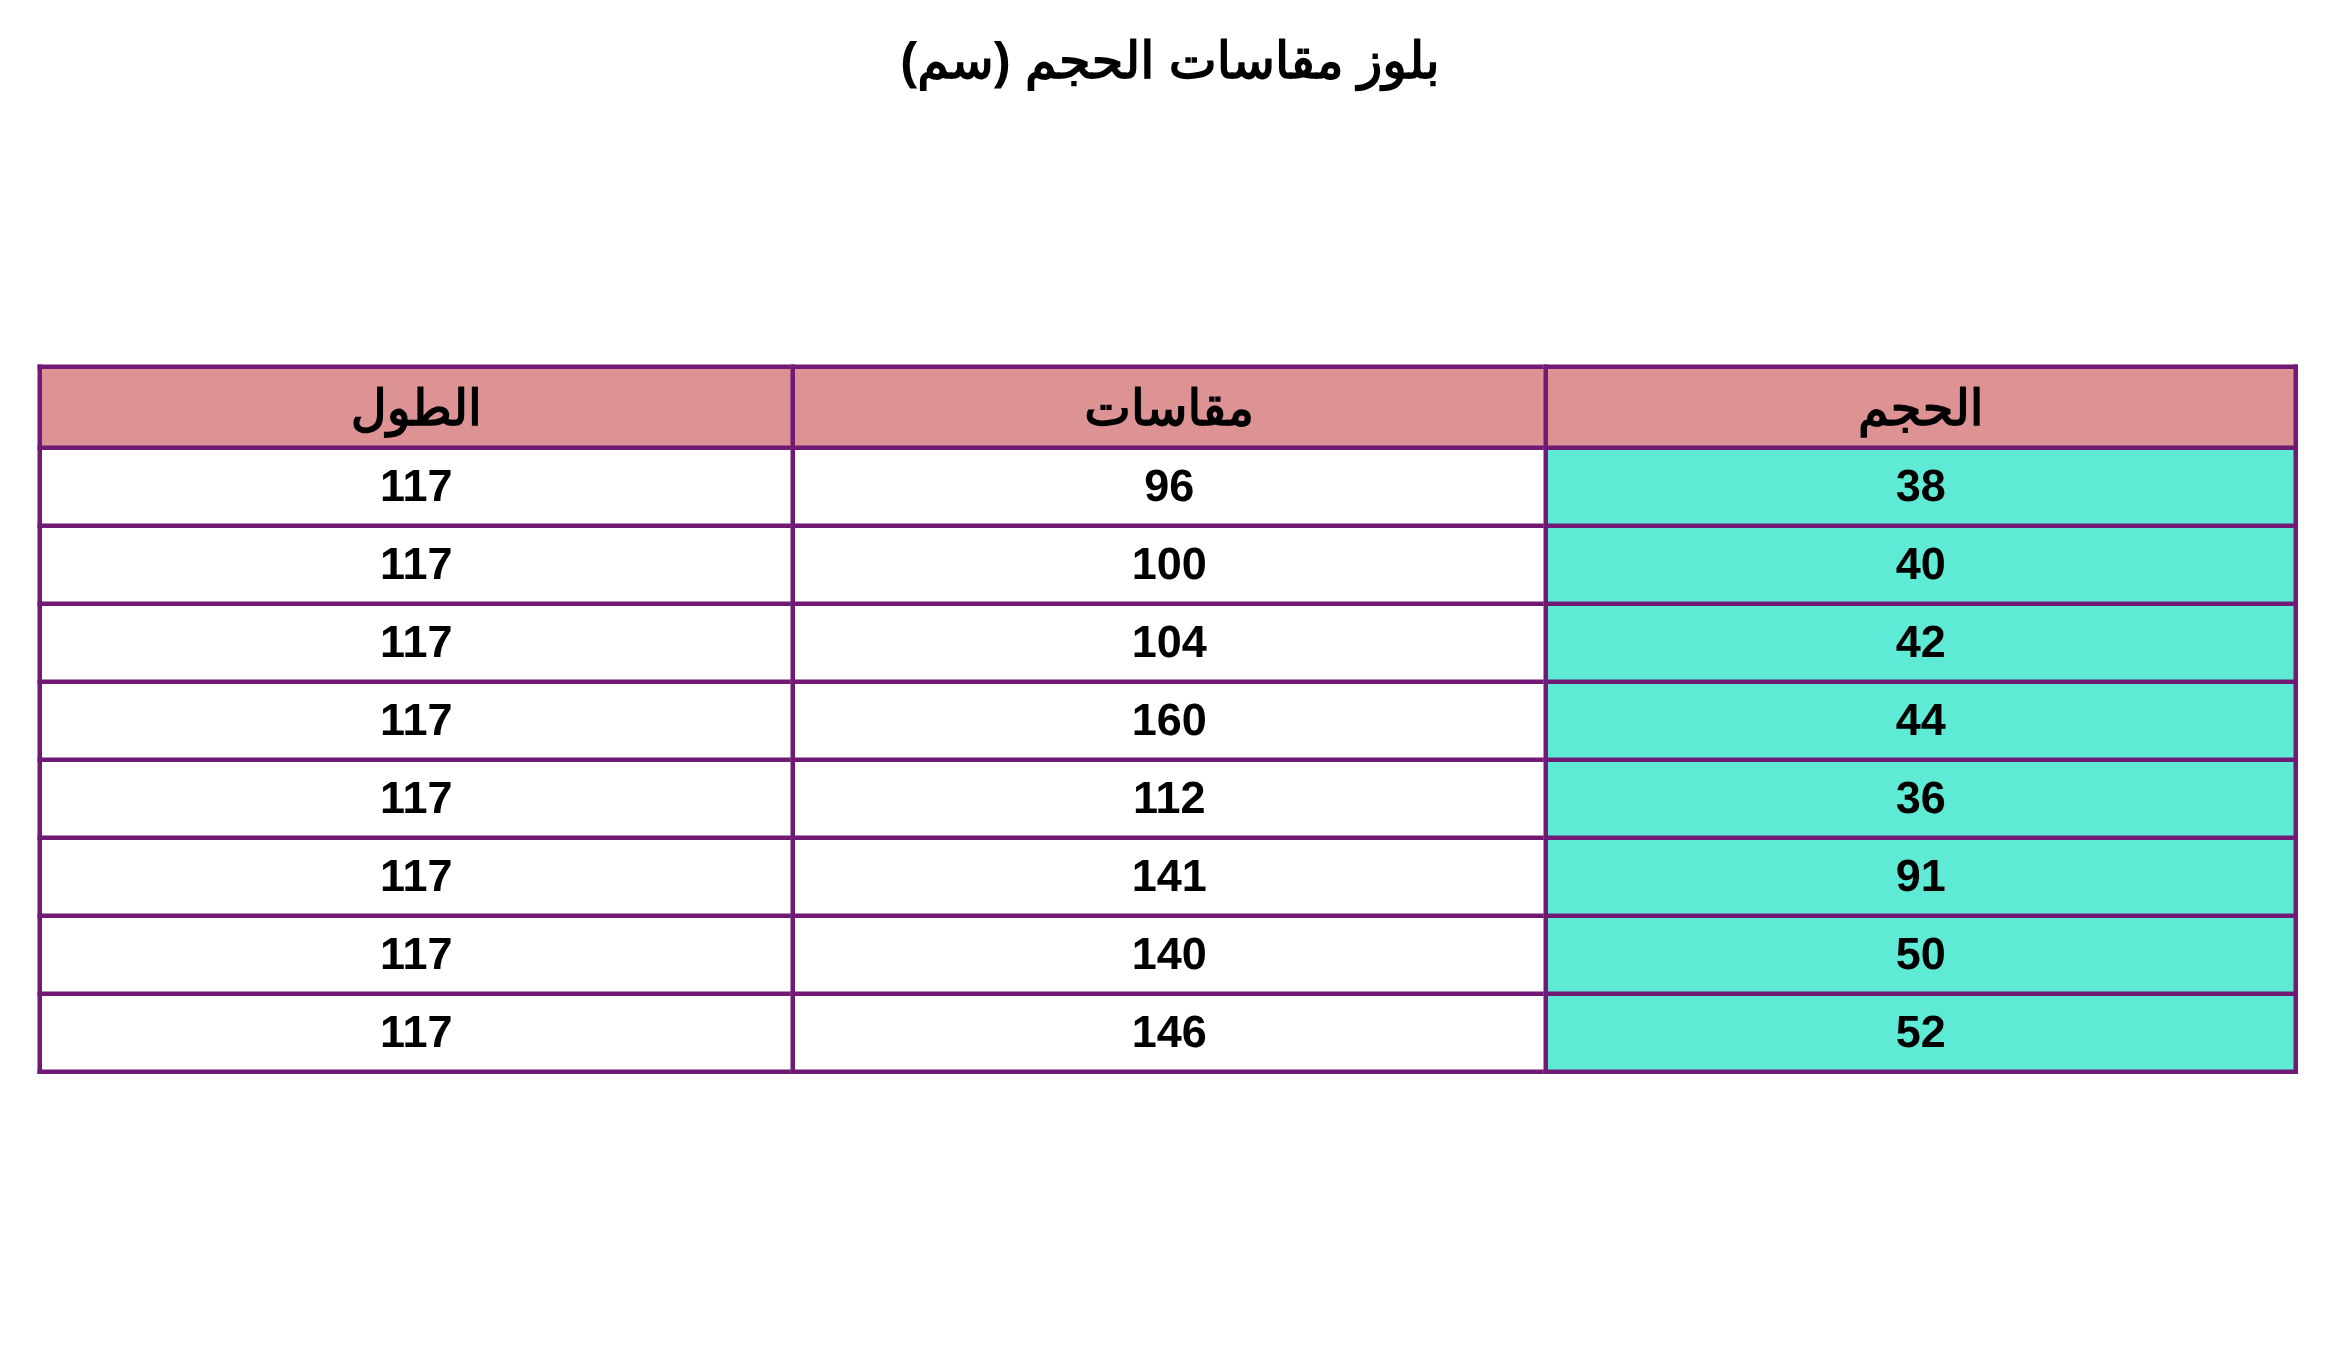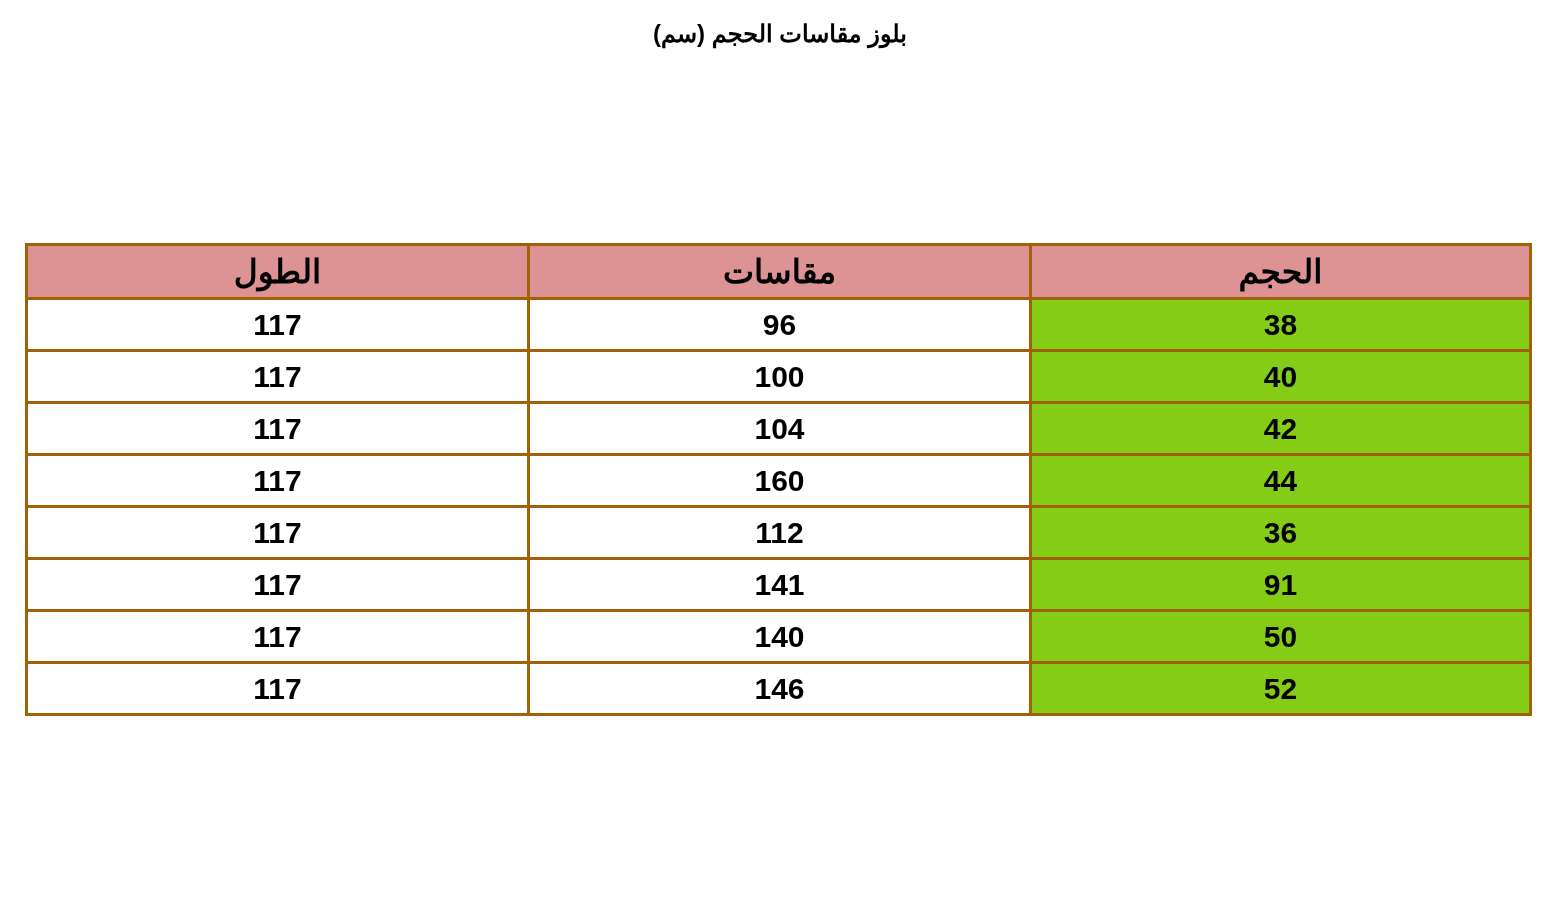--- a/index.html
+++ b/index.html
@@ -19,58 +19,58 @@
     width: 1560px;
     height: 904px;
     box-sizing: border-box;
   }
   .doc-title {
     position: absolute;
     top: 20px;
     left: 0;
     width: 1560px;
     text-align: center;
-    font-size: 24px;
+    font-size: 34px;
     font-weight: bold;
     letter-spacing: 0px;
     color: #000000;
     direction: rtl;
   }
   .table-wrap {
     position: absolute;
     top: 243px;
     left: 28px;
     width: 1504px;
   }
   table.size-table {
     border-collapse: collapse;
     table-layout: fixed;
     width: 1504px;
     direction: rtl;
   }
   table.size-table td,
   table.size-table th {
-    border: 3px solid #a16207;
+    border: 3px solid #701a75;
     height: 52px;
     padding: 0 6px;
     text-align: center;
     vertical-align: middle;
     font-size: 30px;
     font-weight: bold;
     color: #000000;
     background: #ffffff;
     box-sizing: border-box;
   }
   table.size-table thead th {
     background: #dd9294;
     font-size: 33px;
     height: 54px;
   }
   table.size-table tbody td.size-col {
-    background: #84cc16;
+    background: #5eead4;
   }
   
   col.col-size   { width: 500px; }
   col.col-chest  { width: 502px; }
   col.col-length { width: 502px; }
 </style>
 </head>
 <body>
 
 <div class="page">

